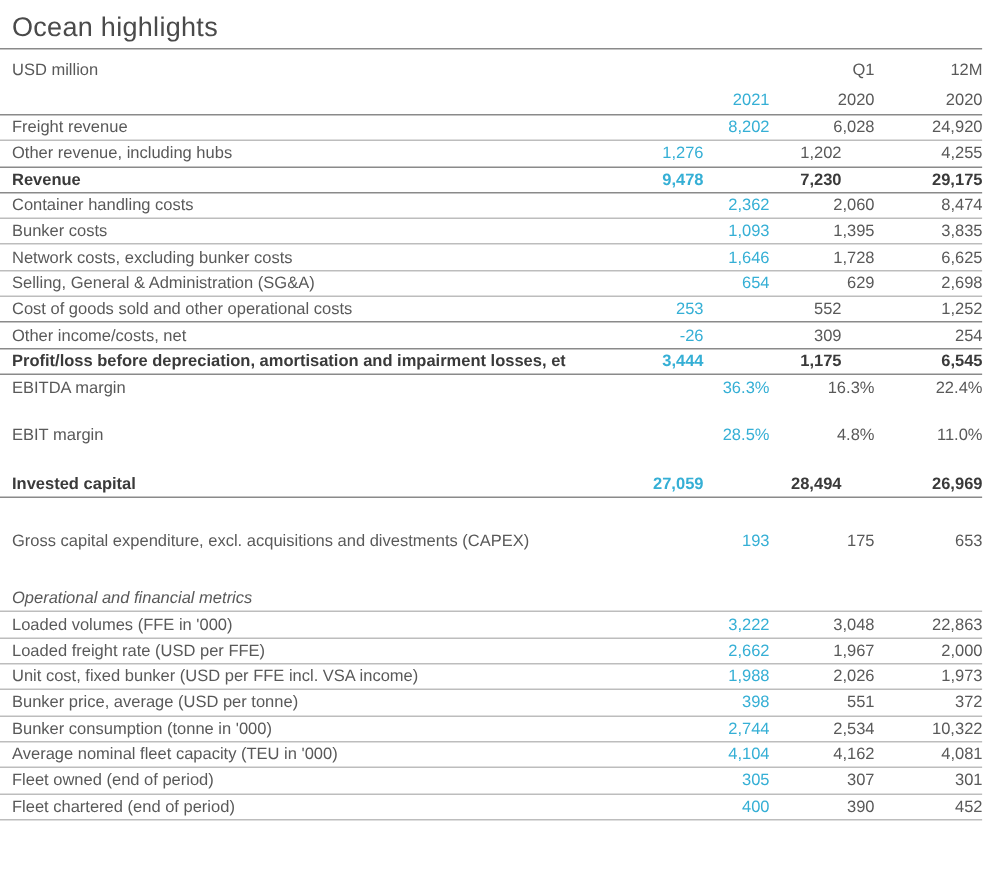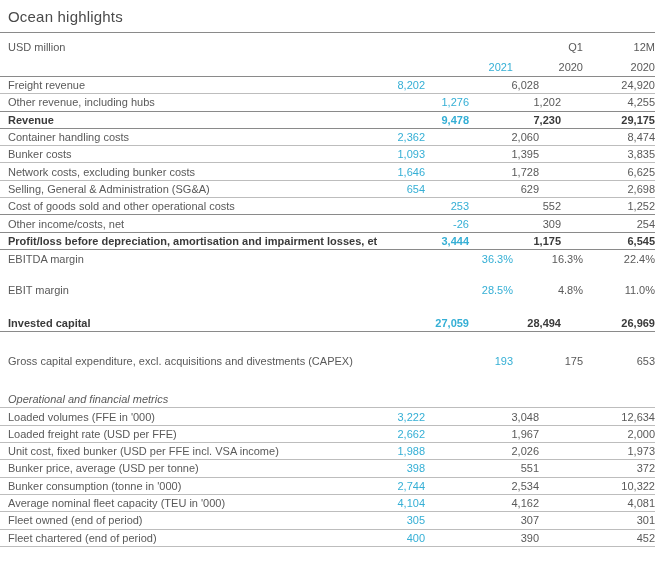--- a/index.html
+++ b/index.html
@@ -15,37 +15,37 @@
   .page{
     width:655px;height:585px;background:#ffffff;overflow:hidden;
     font-size:11px;color:var(--text);
   }
   
   .title-block{
     height:33px;border-bottom:1px solid var(--rule-dark);
     padding:8px 0 0 8px;
   }
   .page-title{
-    font-size:15px;color:#4a4a4a;letter-spacing:.2px;font-weight:400;
+    font-size:18px;color:#4a4a4a;letter-spacing:.2px;font-weight:400;
   }
   
   .row{
     display:flex;align-items:center;
     padding-left:8px;
     height:17.3px;
   }
   .cell-label{flex:1;white-space:nowrap;overflow:hidden;}
   .cell-num{width:70px;text-align:right;white-space:nowrap;}
   .cell-num.c3{width:72px;}
   
   .table-header{height:44px;border-bottom:1px solid var(--rule-dark);padding-top:4px;}
   .table-header .row{height:20px;border:none;}
   .accent{color:var(--accent);}
   
-  .rule-light{border-bottom:1px solid var(--rule-light);gap:44px;}
+  .rule-light{border-bottom:1px solid var(--rule-light);}
   .rule-dark{border-bottom:1px solid var(--rule-dark);gap:22px;}
   .row.bold{font-weight:bold;color:var(--text-strong);justify-content:flex-end;}
   .row.bold .cell-num{color:var(--text-strong);}
   .row.bold .cell-num.accent,.cell-num.accent{color:var(--accent);}
   .section-label{font-style:italic;}
   .gap-sm{height:14px;}
   .gap-md{height:16px;}
   .gap-lg{height:20px;}
   .gap-xl{height:22px;}
 </style>
@@ -162,21 +162,21 @@
         <div class="cell-num c3">653</div>
       </div>
       <div class="gap-xl"></div>
       <div class="row rule-light">
         <div class="cell-label section-label">Operational and financial metrics</div>
       </div>
       <div class="row rule-light">
         <div class="cell-label">Loaded volumes (FFE in '000)</div>
         <div class="cell-num accent">3,222</div>
         <div class="cell-num">3,048</div>
-        <div class="cell-num c3">12,634</div>
+        <div class="cell-num c3">22,863</div>
       </div>
       <div class="row rule-light">
         <div class="cell-label">Loaded freight rate (USD per FFE)</div>
         <div class="cell-num accent">2,662</div>
         <div class="cell-num">1,967</div>
         <div class="cell-num c3">2,000</div>
       </div>
       <div class="row rule-light">
         <div class="cell-label">Unit cost, fixed bunker (USD per FFE incl. VSA income)</div>
         <div class="cell-num accent">1,988</div>

